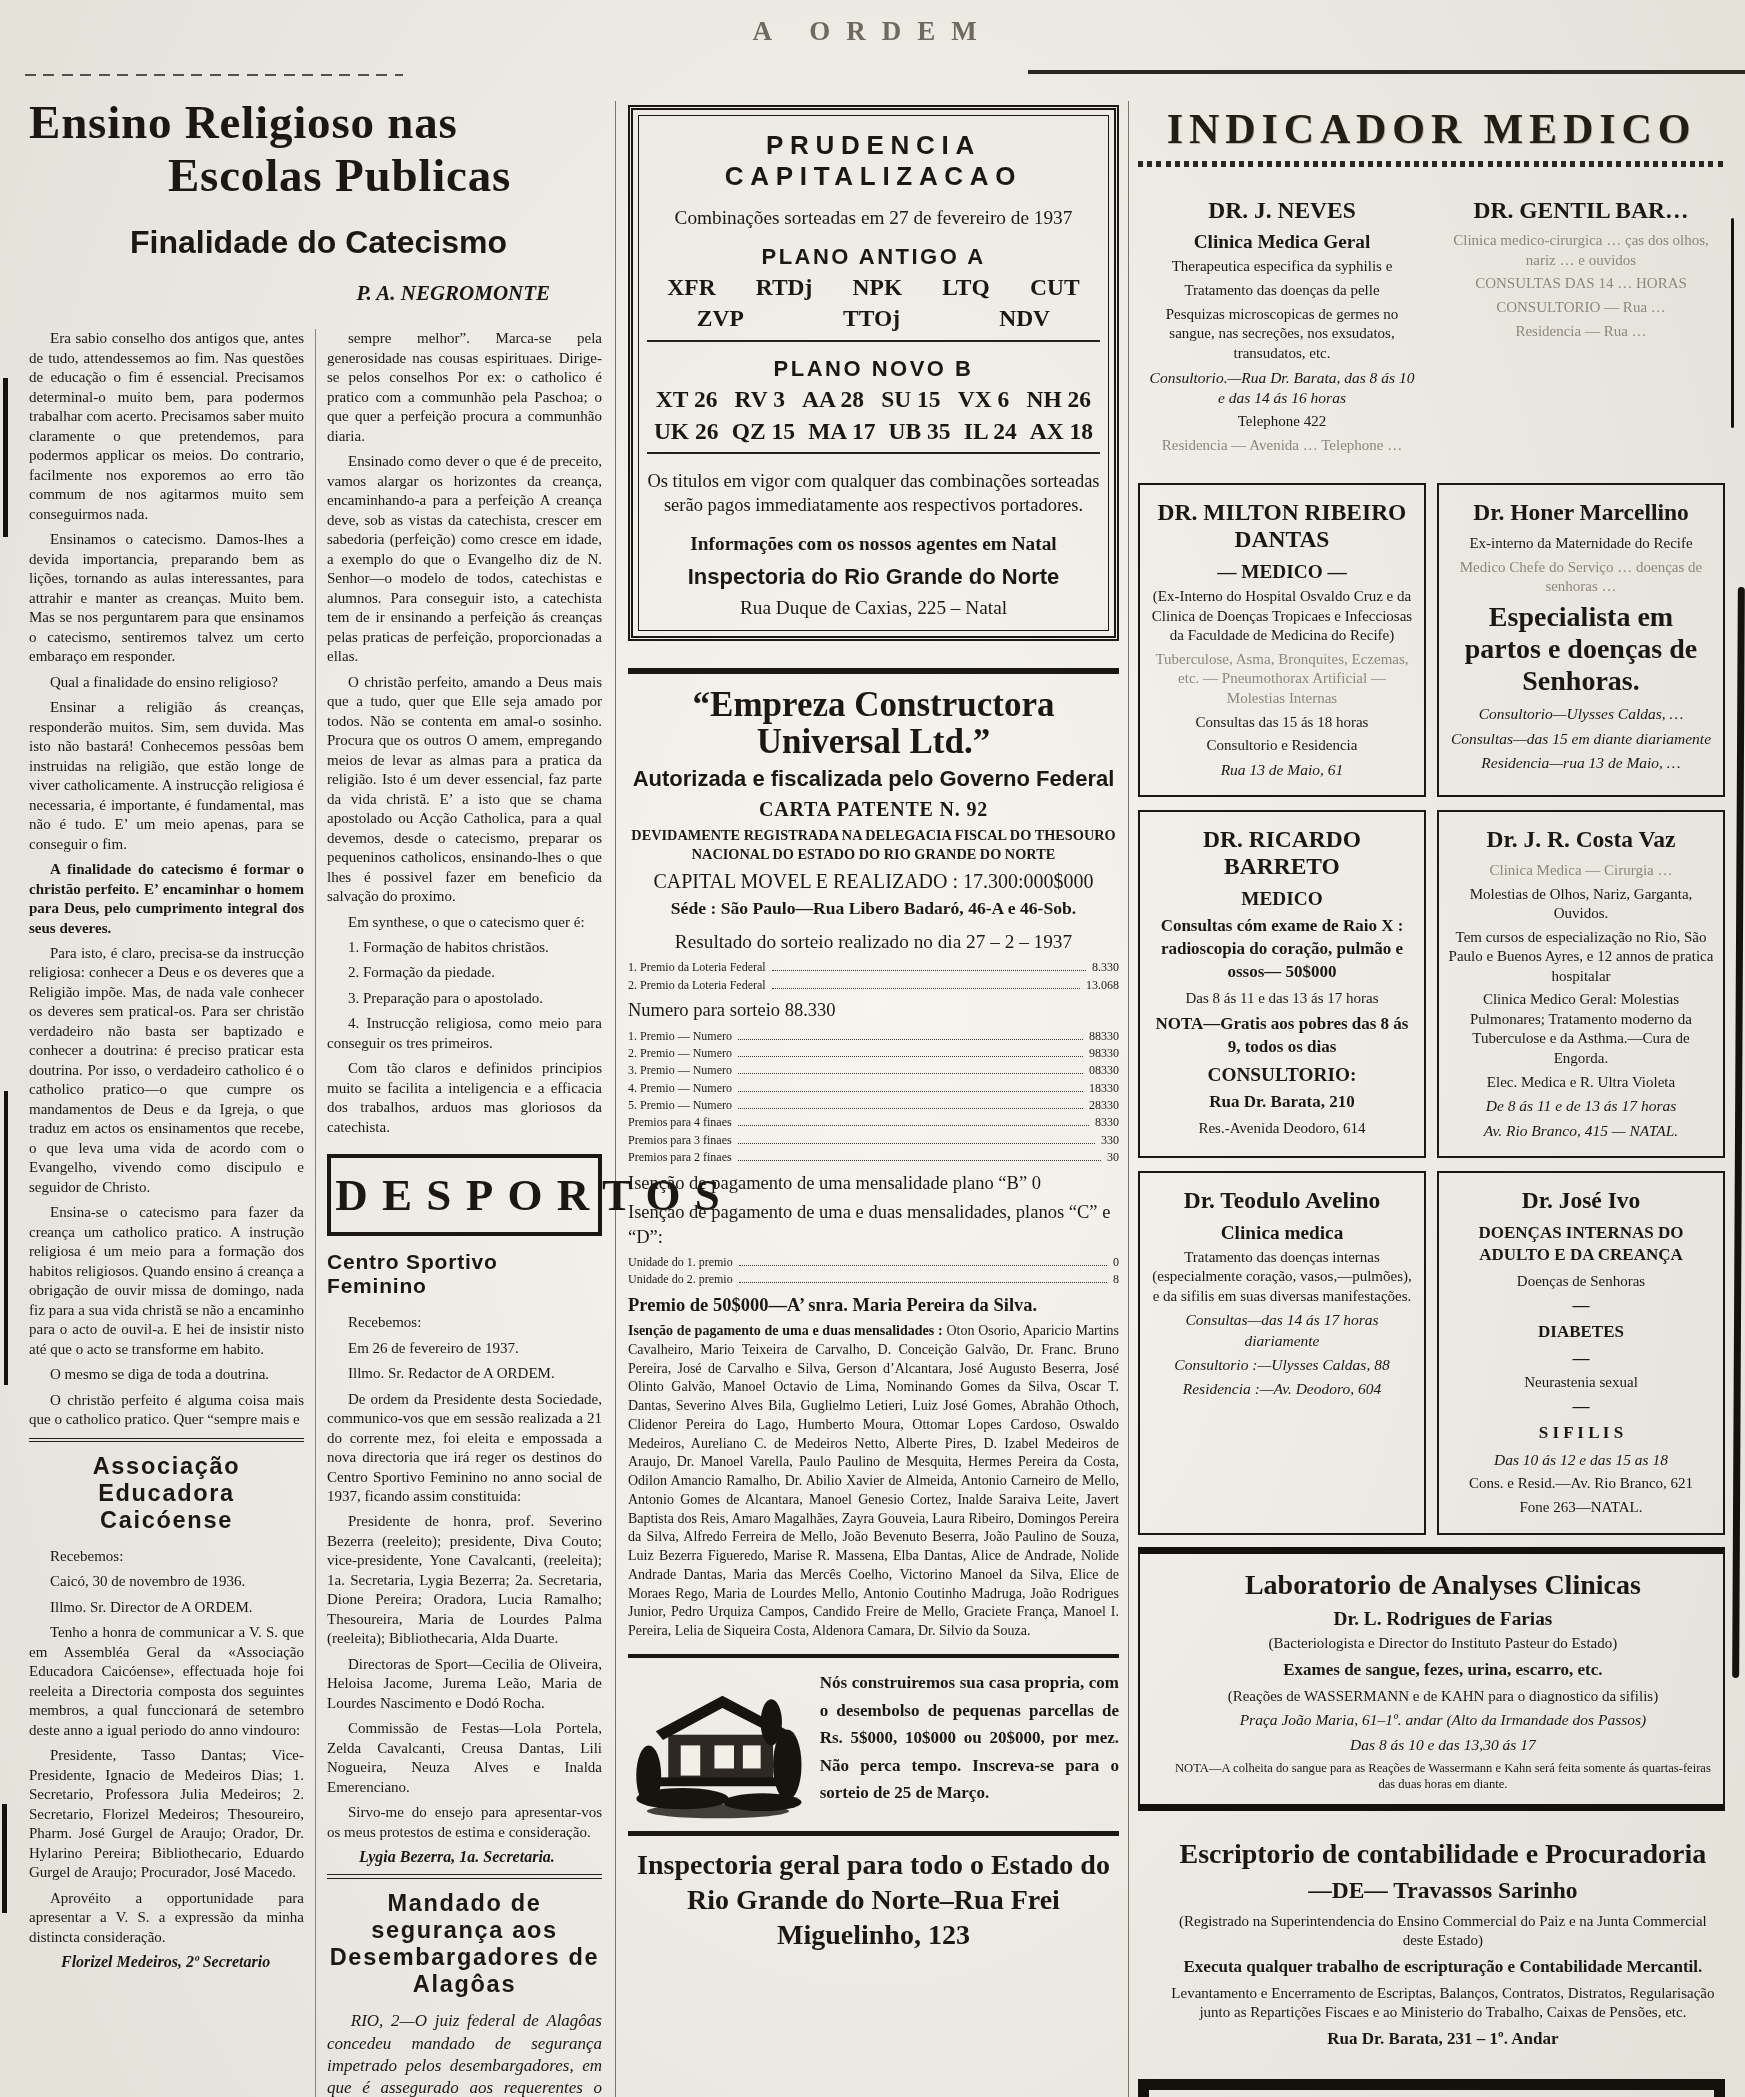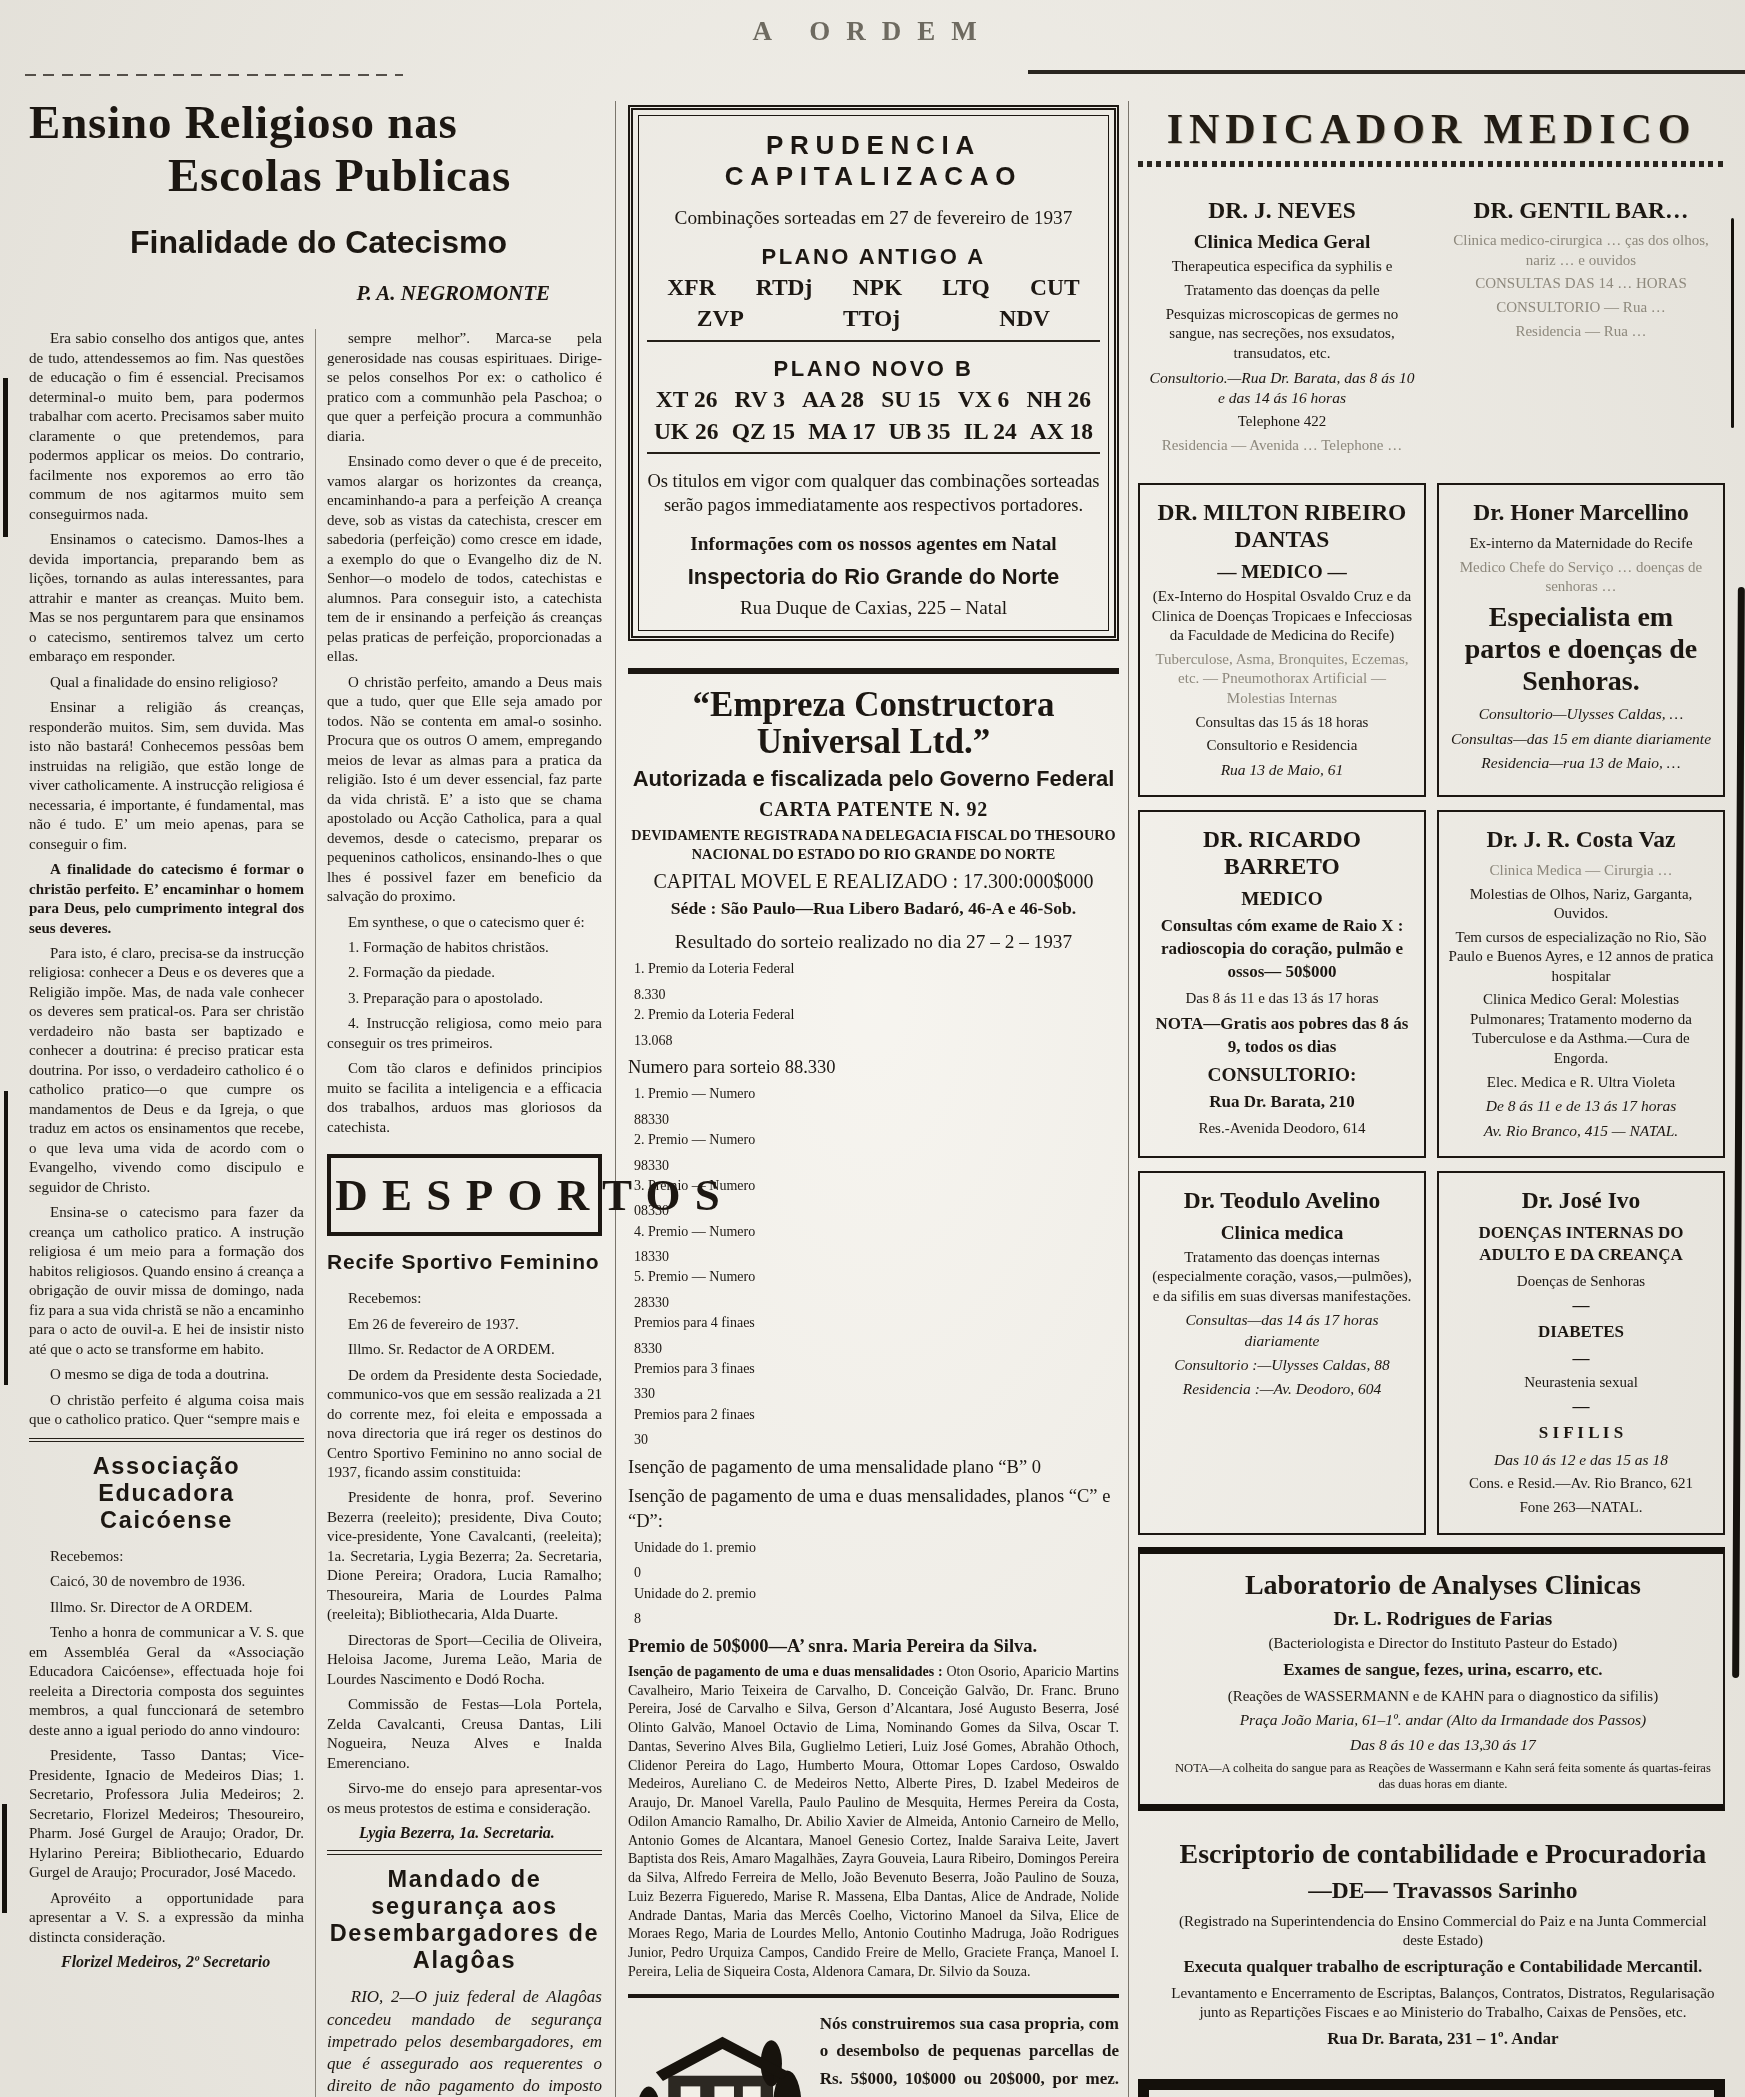--- a/index.html
+++ b/index.html
@@ -65,21 +65,21 @@
   .prud-addr{font-size:19.3px;text-align:center;margin-top:6.7px;}
   .empreza{margin-top:27px;border-top:6.7px solid #1c1712;padding-top:12.6px;}
   .emp-title{font-size:35px;font-weight:bold;text-align:center;line-height:1.05;}
   .emp-sub1{font-family:"Liberation Sans","DejaVu Sans",sans-serif;font-weight:bold;
     font-size:22px;text-align:center;margin-top:5.9px;}
   .emp-sub2{font-size:20px;font-weight:bold;text-align:center;margin-top:5.9px;letter-spacing:0.8px;}
   .emp-sub3{font-size:14.3px;font-weight:bold;text-align:center;margin-top:5px;line-height:1.3;}
   .emp-cap{font-size:20px;text-align:center;margin-top:6.7px;}
   .emp-sede{font-size:17.6px;font-weight:bold;text-align:center;margin-top:5px;}
   .emp-res{font-size:19.3px;text-align:center;margin:12.6px 0 5.9px;}
-  .rrow{display:flex;align-items:baseline;font-size:14px;line-height:1.45;flex-direction:column;}
+  .rrow{display:flex;align-items:baseline;font-size:12px;line-height:1.45;}
   .rrow .lbl{white-space:nowrap;}
   .rrow .dots{flex:1;border-bottom:1.7px dotted #3a342c;margin:0 5.9px 4.2px;}
   .rrow .val{white-space:nowrap;}
   .emp-center{font-size:18.5px;text-align:left;margin:4.2px 0;line-height:1.35;}
   .names{font-size:14px;line-height:1.34;text-align:justify;margin-top:4.2px;}
   .names .tag{font-weight:bold;}
   .casa{display:flex;gap:11.7px;margin:12.6px 0 4.2px;border-top:4.2px solid #1c1712;padding-top:11.7px;}
   .casa svg{flex:0 0 180px;}
   .casa-txt{font-size:17px;font-weight:bold;line-height:1.62;text-align:justify;}
   .emp-insp{border-top:5.9px solid #1c1712;margin-top:11px;padding-top:11px;
@@ -164,21 +164,21 @@
       <p class="jp">sempre melhor”. Marca-se pela generosidade nas cousas espirituaes. Dirige-se pelos conselhos Por ex: o catholico é pratico com a communhão pela Paschoa; o que quer a perfeição procura a communhão diaria.</p>
         <p class="jp">Ensinado como dever o que é de preceito, vamos alargar os horizontes da creança, encaminhando-a para a perfeição A creança deve, sob as vistas da catechista, crescer em sabedoria (perfeição) como cresce em idade, a exemplo do que o Evangelho diz de N. Senhor—o modelo de todos, catechistas e alumnos. Para conseguir isto, a catechista tem de ir ensinando a perfeição ás creanças pelas praticas de perfeição, proporcionadas a ellas.</p>
         <p class="jp">O christão perfeito, amando a Deus mais que a tudo, quer que Elle seja amado por todos. Não se contenta em amal-o sosinho. Procura que os outros O amem, empregando meios de levar as almas para a pratica da religião. Isto é um dever essencial, faz parte da vida christã. E’ a isto que se chama apostolado ou Acção Catholica, para a qual devemos, desde o catecismo, preparar os pequeninos catholicos, ensinando-lhes o que lhes é possivel fazer em beneficio da salvação do proximo.</p>
         <p class="jp">Em synthese, o que o catecismo quer é:</p>
         <p class="jp">1. Formação de habitos christãos.</p>
         <p class="jp">2. Formação da piedade.</p>
         <p class="jp">3. Preparação para o apostolado.</p>
         <p class="jp">4. Instrucção religiosa, como meio para conseguir os tres primeiros.</p>
         <p class="jp">Com tão claros e definidos principios muito se facilita a inteligencia e a efficacia dos trabalhos, arduos mas gloriosos da catechista.</p>
         <div class="desportos-box">DESPORTOS</div>
-      <div class="sport-sub">Recife Sportivo Feminino</div>
+      <div class="sport-sub">Centro Sportivo Feminino</div>
       <div id="desportos-paras">
           <p class="jp">Recebemos:</p>
           <p class="jp">Em 26 de fevereiro de 1937.</p>
           <p class="jp">Illmo. Sr. Redactor de A ORDEM.</p>
           <p class="jp">De ordem da Presidente desta Sociedade, communico-vos que em sessão realizada a 21 do corrente mez, foi eleita e empossada a nova directoria que irá reger os destinos do Centro Sportivo Feminino no anno social de 1937, ficando assim constituida:</p>
           <p class="jp">Presidente de honra, prof. Severino Bezerra (reeleito); presidente, Diva Couto; vice-presidente, Yone Cavalcanti, (reeleita); 1a. Secretaria, Lygia Bezerra; 2a. Secretaria, Dione Pereira; Oradora, Lucia Ramalho; Thesoureira, Maria de Lourdes Palma (reeleita); Bibliothecaria, Alda Duarte.</p>
           <p class="jp">Directoras de Sport—Cecilia de Oliveira, Heloisa Jacome, Jurema Leão, Maria de Lourdes Nascimento e Dodó Rocha.</p>
           <p class="jp">Commissão de Festas—Lola Portela, Zelda Cavalcanti, Creusa Dantas, Lili Nogueira, Neuza Alves e Inalda Emerenciano.</p>
           <p class="jp">Sirvo-me do ensejo para apresentar-vos os meus protestos de estima e consideração.</p>
         </div>

